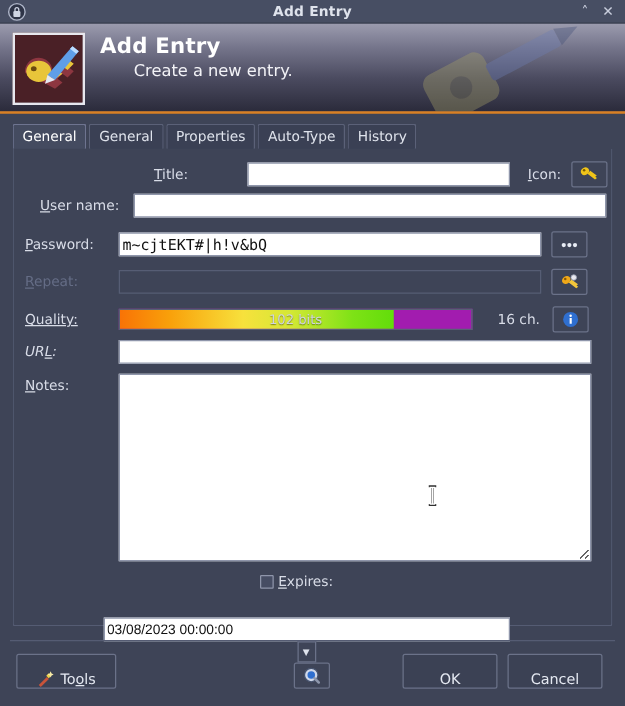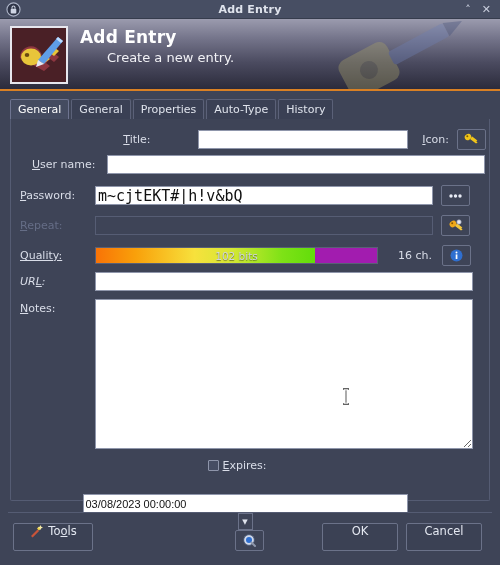--- a/index.html
+++ b/index.html
@@ -67,21 +67,21 @@
   .lbl { font-size: 11px; color: #d9dde8; }
   .lbl.disabled { color: #656d86; }
   .lbl u { text-decoration: underline; }
 
   .field {
     background: #ffffff; border: 1px solid #8f96ab;
     height: 19px; font-size: 11px; color: #101010;
     padding: 0 2px; line-height: 17px;
   }
   .field.disabled { background: #3e4457; border: 1px solid #565d74; }
-  .field.mono { font-family: "DejaVu Sans Mono", monospace; font-size: 15px; }
+  .field.mono { font-family: "DejaVu Sans Mono", monospace; font-size: 12px; }
 
   .btn {
     background: #3e4457; border: 1px solid #6b melhor; border: 1px solid #6b7289;
     color: #dfe3ec; font-size: 11px; display: flex;
     align-items: center; justify-content: center; border-radius: 2px;
   }
   .btn.small { width: 29px; height: 21px; }
 
   
   .qbar { position: relative; height: 17px; border: 1px solid #596076; background: #a21caf; }
@@ -107,21 +107,21 @@
     display: flex; align-items: center; justify-content: center;
     color: #dfe3ec; font-size: 7px;
   }
 
   
   .footer-sep { position: absolute; left: 8px; right: 8px; bottom: 52px; height: 1px; background: #555c73; }
   .footer { position: absolute; left: 0; right: 0; bottom: 10px; height: 32px; }
   .fbtn {
     position: absolute; height: 28px; background: #3b4154;
     border: 1px solid #6b7289; border-radius: 2px; color: #e4e8f1;
-    font-size: 11.5px; display: flex; align-items: flex-start; justify-content: center;
+    font-size: 11.5px; display: flex; align-items: flex-end; justify-content: center;
     gap: 5px;
   }
   .fbtn u { text-decoration: underline; }
   .cursor-ibeam { position: absolute; left: 343px; top: 388px; width: 8px; height: 17px; }
 </style>
 </head>
 <body>
 
 <div class="window">
 

